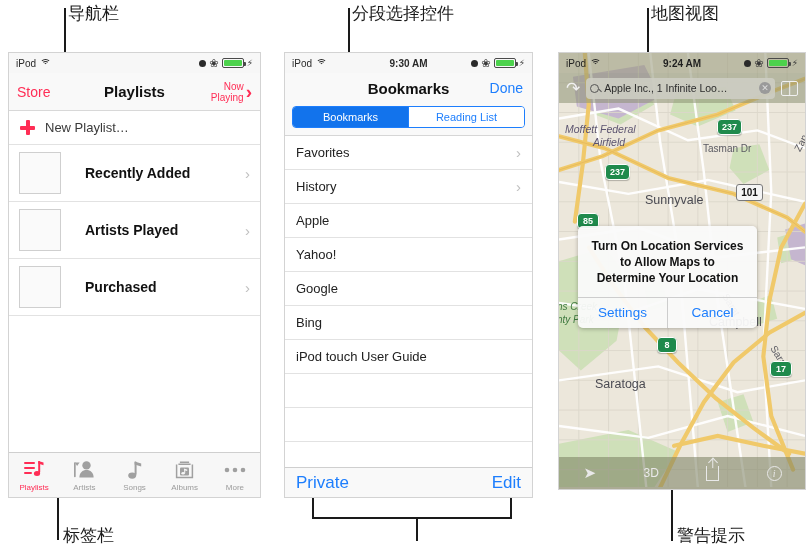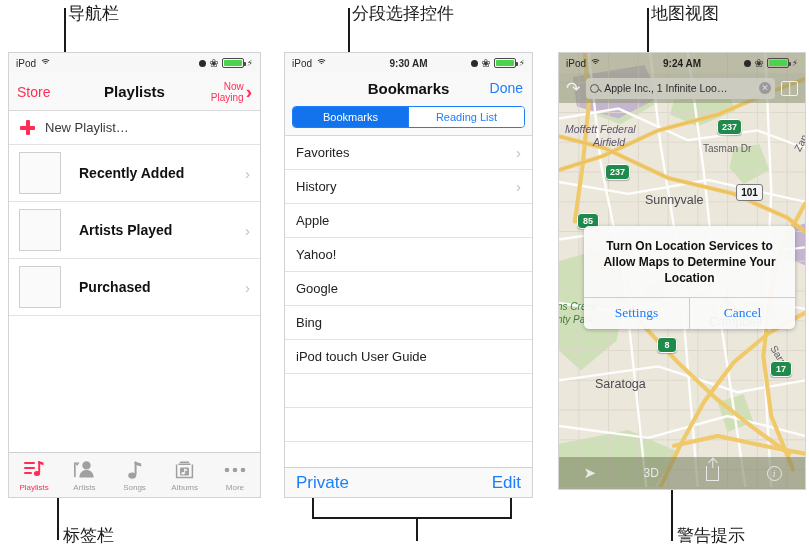--- a/index.html
+++ b/index.html
@@ -99,21 +99,21 @@
   }
   .plus:before, .plus:after {
     content:""; position:absolute; background:#ff2d55; border-radius: 1px;
   }
   .plus:before { left: 0; top: 5.5px; width: 15px; height: 4px; }
   .plus:after  { top: 0; left: 5.5px; height: 15px; width: 4px; }
   .newpl-label { font-size: 13px; color: #3a3a3a; }
 
   .pl-row {
     height: 57px; display: flex; align-items: center; padding: 0 10px;
-    border-bottom: 1px solid #e2e2e2; gap: 18px;
+    border-bottom: 1px solid #e2e2e2; gap: 24px;
   }
   .pl-art { width: 42px; height: 42px; background: #fafafa; border: 1px solid #cfcfcf; flex:none;}
   .pl-name { font-size: 14px; font-weight: bold; color: #111; }
   .chev-r { margin-left: auto; color: #c0c0c0; font-size: 15px; }
 
   .tabbar {
     position: absolute; left: 0; right: 0; bottom: 0; height: 45px;
     background: #f7f7f7; border-top: 1px solid #cfcfcf;
     display: flex; align-items: center;
   }
@@ -207,33 +207,33 @@
   .share-ico:after{content:"";position:absolute;left:50%;top:-7px;width:6px;height:6px;
                    border-left:1.5px solid #e9e9e9;border-top:1.5px solid #e9e9e9;
                    transform:translateX(-50%) rotate(45deg);}
   .info-ico {
     width:15px;height:15px;border:1.3px solid #e9e9e9;border-radius:50%;
     display:flex;align-items:center;justify-content:center;font-size:10px;
     font-style: italic; font-family:"Liberation Serif", serif;
   }
 
   .alert {
-    position: absolute; left: 25px; top: 173px; width: 211px;
+    position: absolute; left: 19px; top: 173px; width: 179px;
     background: rgba(250,250,250,0.95);
     border-radius: 5px; box-shadow: 0 1px 4px rgba(0,0,0,0.28);
     overflow: hidden;
   }
   .alert-msg {
     padding: 12px 12px 11px; text-align:center; font-size: 12px;
     font-weight: bold; color:#121212; line-height: 16px;
   }
   .alert-btns { display:flex; border-top: 1px solid #cdcdcd; }
   .alert-btn {
     flex:1; text-align:center; padding: 7px 0 8px;
-    font-size: 13.5px; color:#1d7efd;font-family:Liberation Serif, serif;
+    font-size: 13.5px; color:#1d7efd;
   }
   .alert-btn + .alert-btn { border-left: 1px solid #cdcdcd; }
 
   
   .shield {
     position:absolute; background:#1f8a4c; border-radius:4px;
     color:#fff; font-size:9px; font-weight:bold;
     display:flex;align-items:center;justify-content:center;
     border: 1.2px solid #fff; box-shadow:0 1px 1px rgba(0,0,0,.25);
   }

